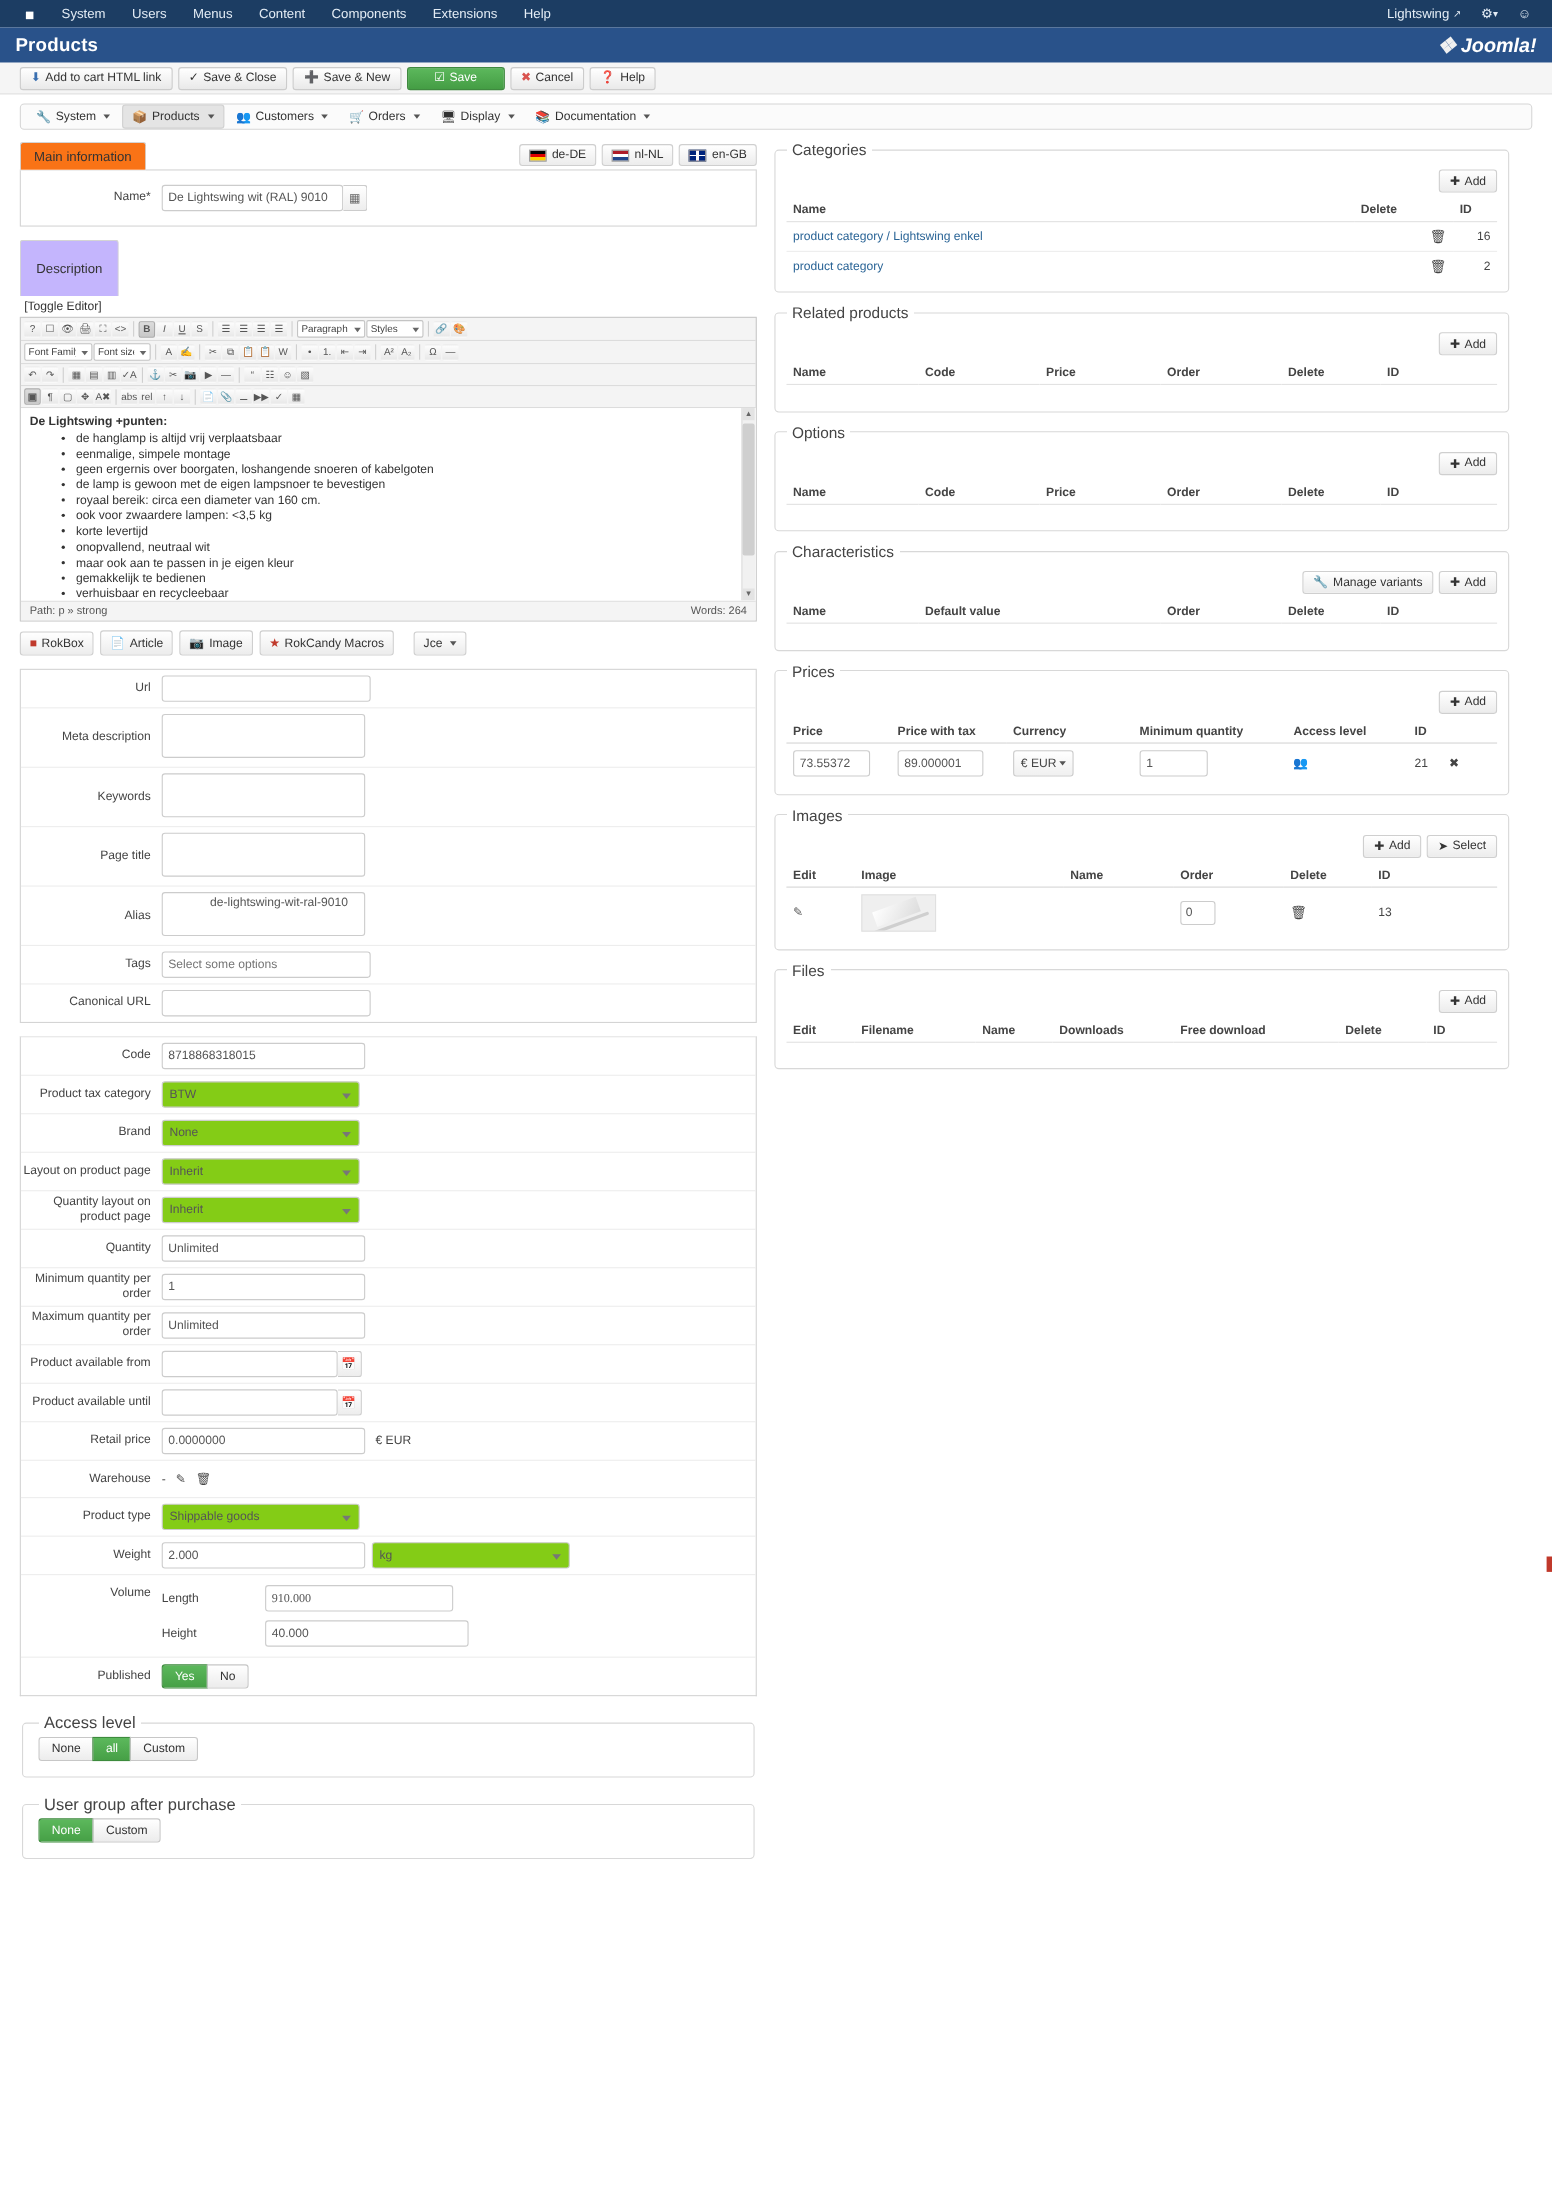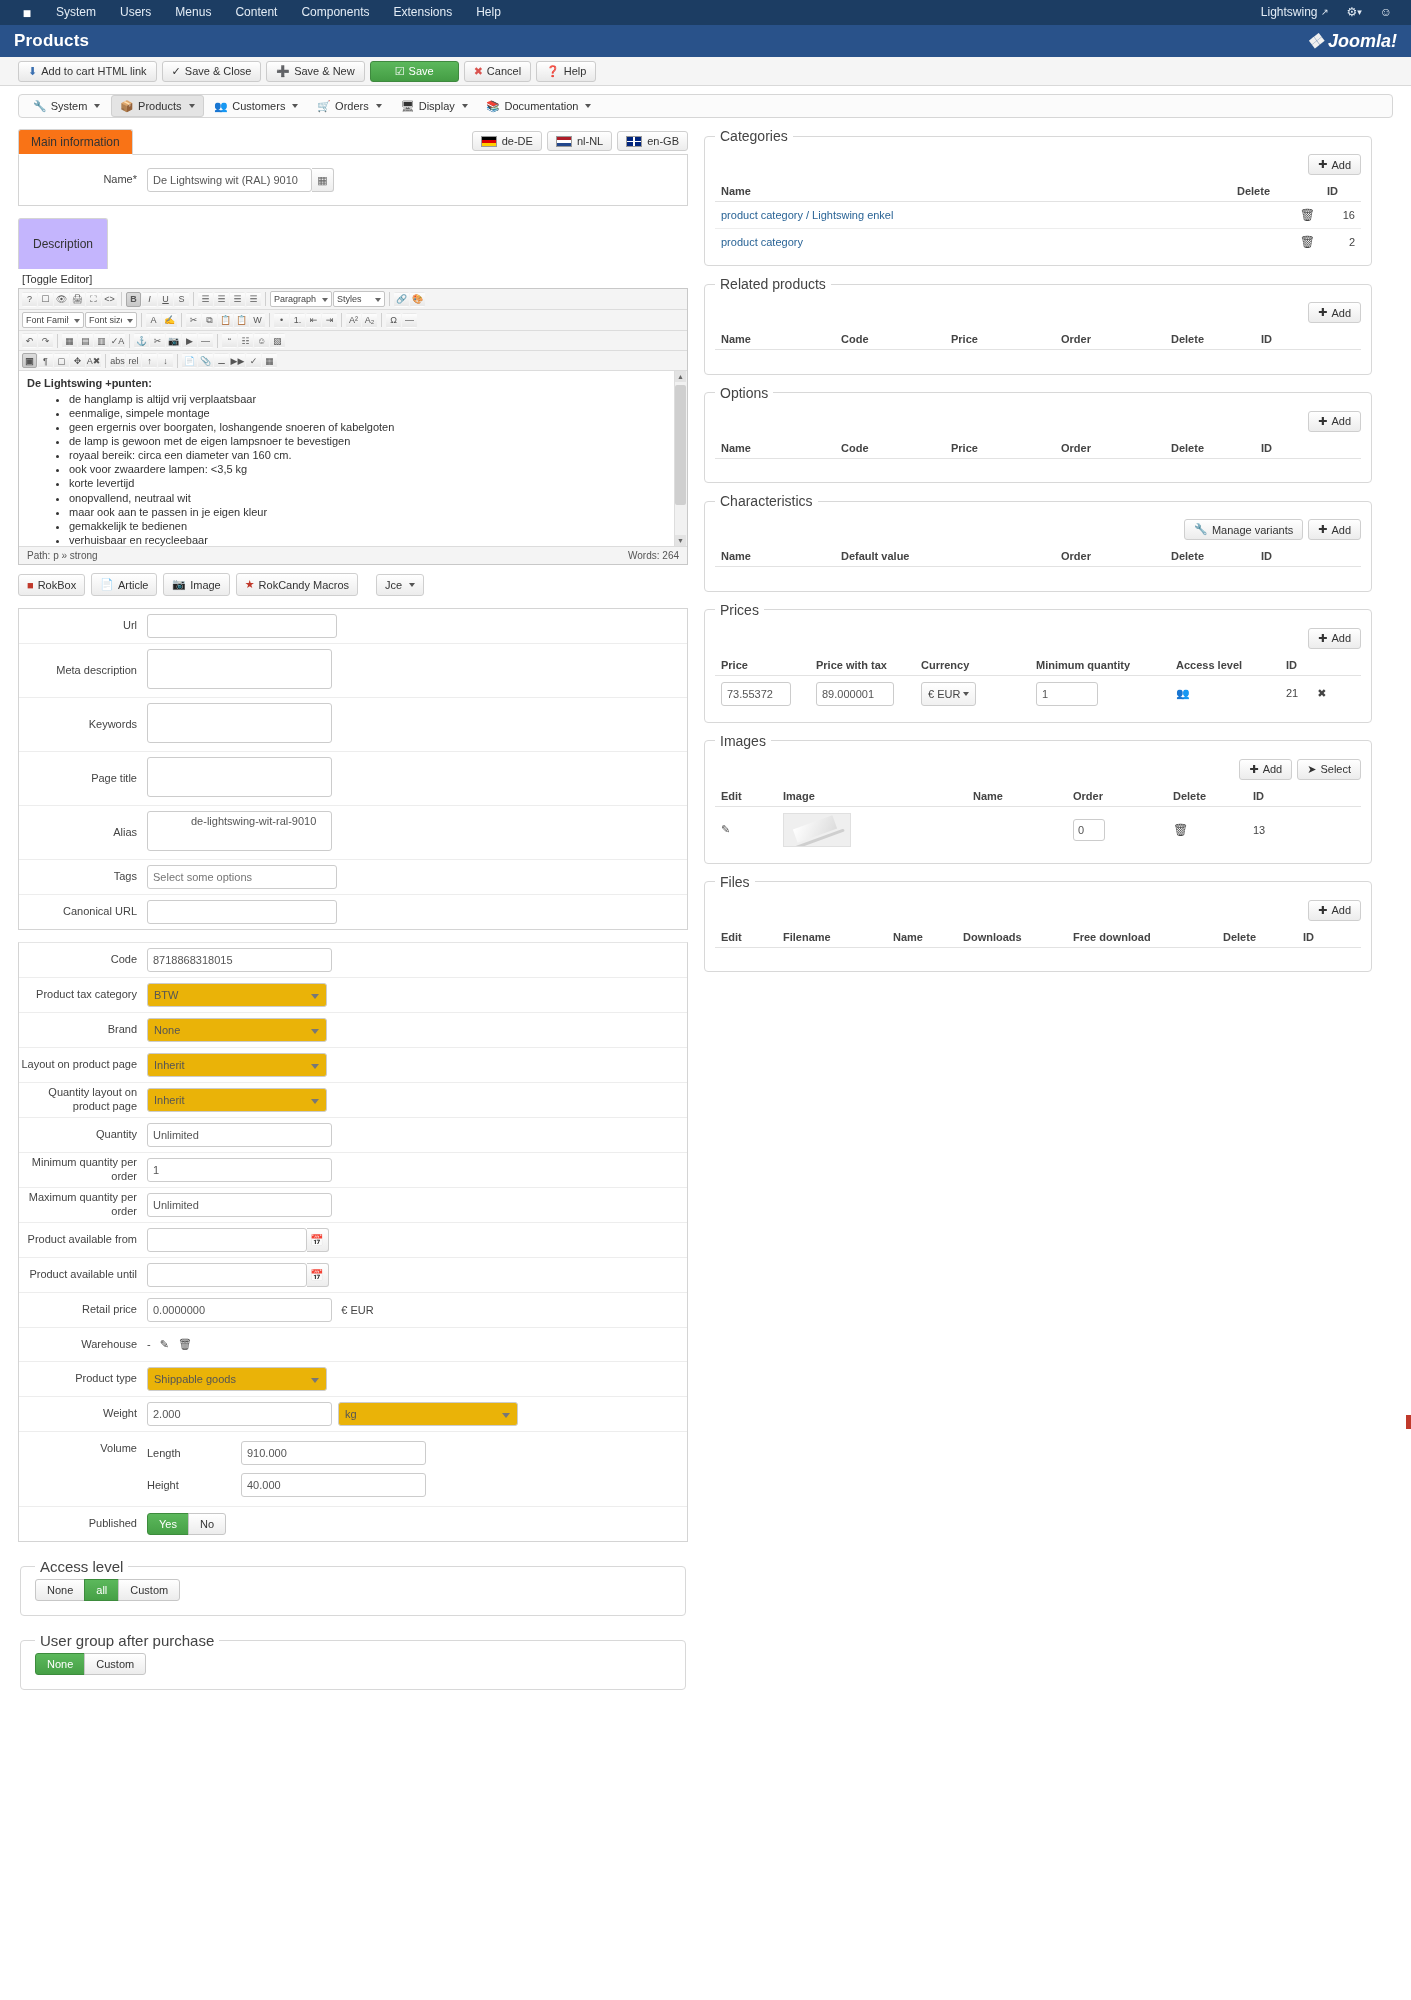--- a/index.html
+++ b/index.html
@@ -107,21 +107,21 @@
   }
   textarea.txt { height:40px; resize:none;padding-left:43px; }
   .input-append { display:inline-flex; }
   .input-append .addon {
     width:22px; border:1px solid #ccc; border-left:none; border-radius:0 3px 3px 0;
     background:linear-gradient(#fff,#ededed); display:inline-flex; align-items:center; justify-content:center;
     font-size:11px; color:#666;
   }
   .sel {
     -webkit-appearance:none; appearance:none;
-    border:1px solid #ccc; border-radius:3px; background:#eab308;
+    border:1px solid #ccc; border-radius:3px; background:#84cc16;
     font-size:11px; color:#555; padding:3px 22px 3px 6px; height:24px; width:180px;
     position:relative;
   }
   .sel-wrap { position:relative; display:inline-block; }
   .sel-wrap:after {
     content:""; position:absolute; right:8px; top:11px;
     width:0;height:0;border-left:4px solid transparent;border-right:4px solid transparent;border-top:5px solid #777;
     pointer-events:none;
   }
 
@@ -582,21 +582,21 @@
           <input class="txt" style="width: 185px;" value="2.000">
           <span class="sel-wrap"><select class="sel" style="width:180px;"><option>kg</option></select></span>
         </div>
       </div>
       <div class="form-row" style="align-items:flex-start;">
         <div class="form-label" style="padding-top:10px;">Volume</div>
         <div class="form-field">
           <div class="vol-table">
             <div class="vol-row">
               <span class="vl">Length</span>
-              <input class="txt" style="width: 185px;" value="910.000">
+              <input class="txt" style="width: 171px; font-family: Liberation Serif, serif;" value="910.000">
             </div>
             <div class="vol-row">
               <span class="vl">Height</span>
               <input class="txt" style="width: 185px;" value="40.000">
             </div>
           </div>
         </div>
       </div>
       <div class="form-row">
         <div class="form-label">Published</div>

